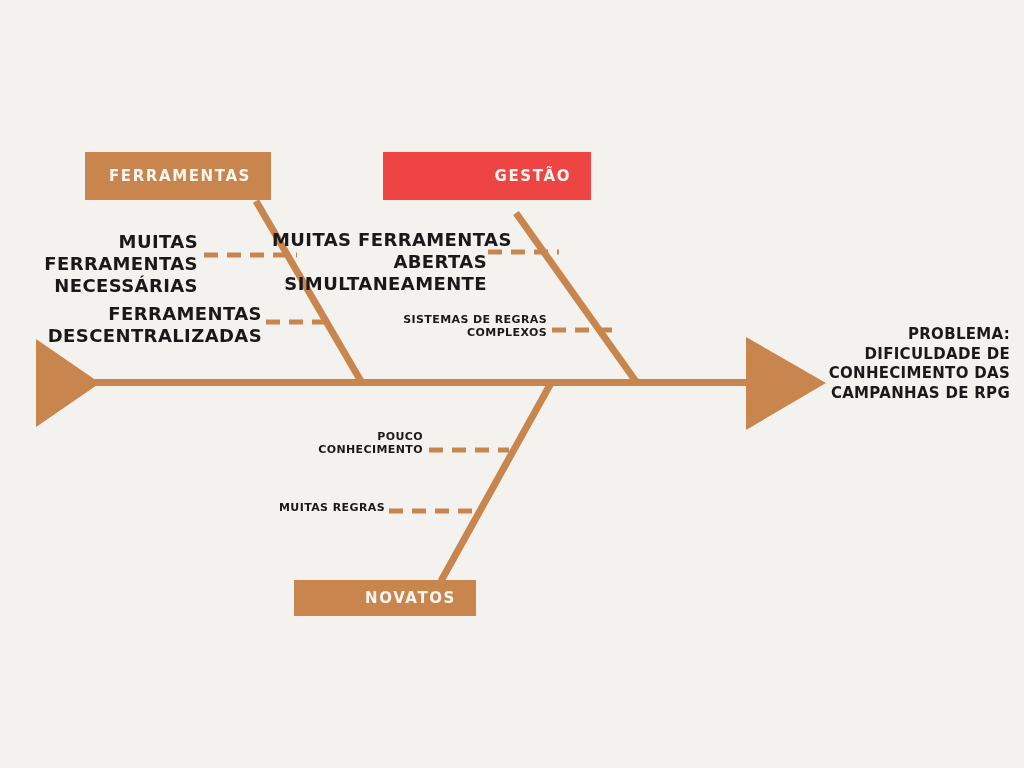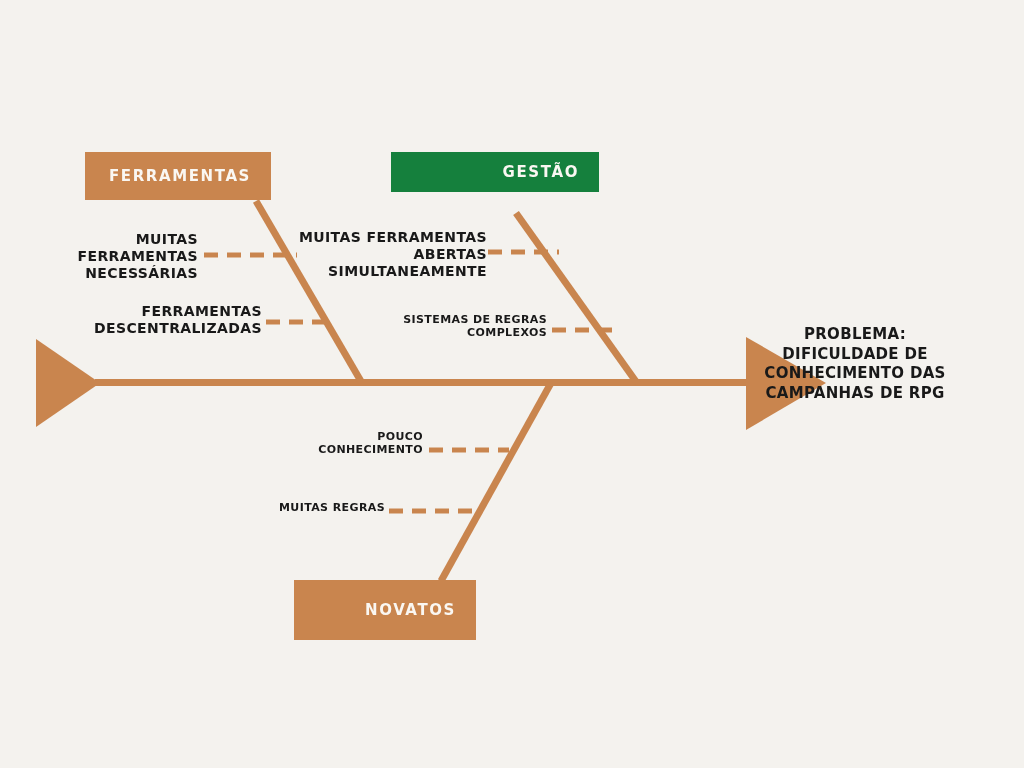--- a/index.html
+++ b/index.html
@@ -50,27 +50,27 @@
   }
   .cause-label {
     position: absolute;
     color: #191919;
     font-weight: bold;
     text-align: right;
     letter-spacing: 0.4px;
     line-height: 1.22;
     white-space: nowrap;
   }
-  .cause-label.small { font-size: 14px; text-align: right; }
+  .cause-label.small { font-size: 18px; text-align: right; }
   .cause-label.medium { font-size: 11px; }
   .problem-label {
     position: absolute;
     color: #191919;
     font-weight: bold;
-    text-align: center;
+    text-align: right;
     letter-spacing: 0.3px;
     line-height: 1.3;
     font-size: 15px;
     white-space: nowrap;
   }
 </style>
 </head>
 <body>
 
 <div id="canvas">
@@ -101,25 +101,25 @@
 
     <line x1="389" y1="511" x2="477" y2="511" stroke="#c9854e" stroke-width="5" stroke-dasharray="14 9" stroke-linecap="butt"></line>
   </svg>
 
   <div class="layer-text">
 
     <div class="cat-box" style="left:85px; top:152px; width:186px; height:48px; background:#c9854e; font-size:15px;">
       <span>FERRAMENTAS</span>
     </div>
 
-    <div class="cat-box" style="left:391px; top:152px; width:208px; height:40px; background:#15803d; font-size:15px;">
+    <div class="cat-box" style="left:383px; top:152px; width:208px; height:48px; background:#ef4444; font-size:15px;">
       <span>GESTÃO</span>
     </div>
 
-    <div class="cat-box" style="left:294px; top:580px; width:182px; height:60px; background:#c9854e; font-size:15px;padding-left:46px;">
+    <div class="cat-box" style="left:294px; top:580px; width:182px; height:36px; background:#c9854e; font-size:15px;padding-left:46px;">
       <span>NOVATOS</span>
     </div>
 
     <div class="cause-label small" style="left:0px; top:231px; width:198px;">
       <div>MUITAS</div>
       <div>FERRAMENTAS</div>
       <div>NECESSÁRIAS</div>
     </div>
 
     <div class="cause-label small" style="left:0px; top:303px; width:262px;">

